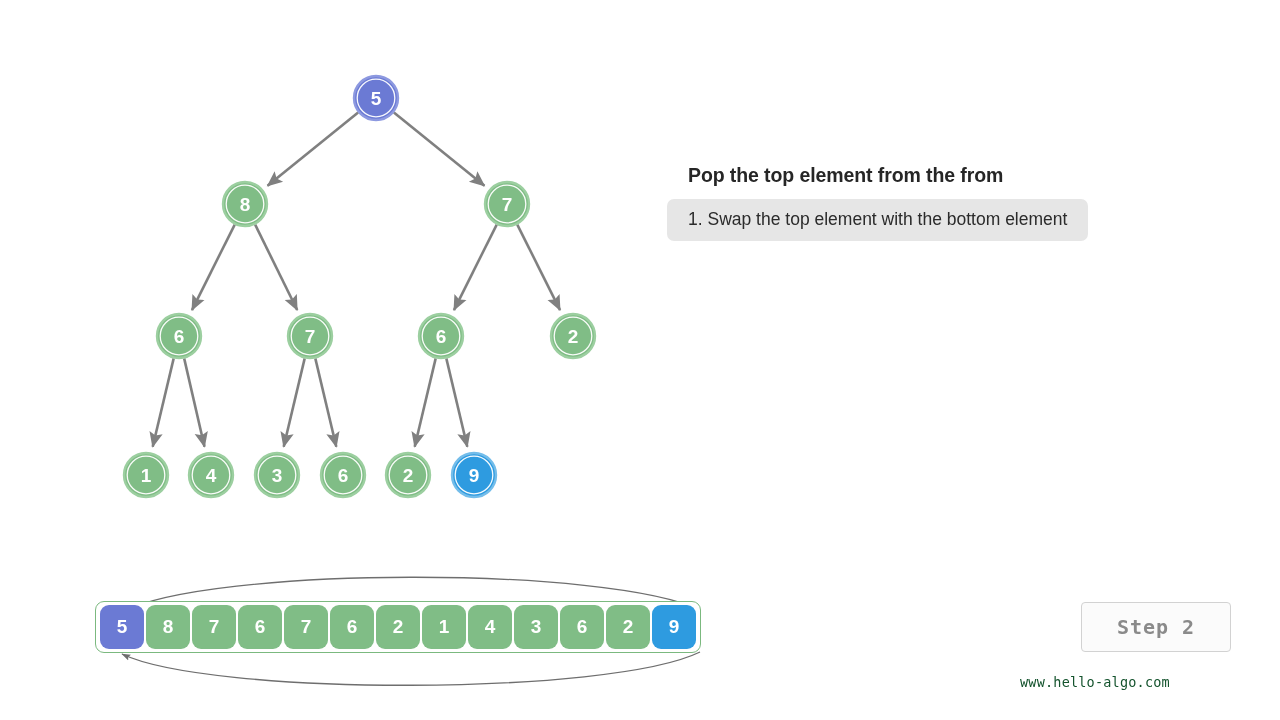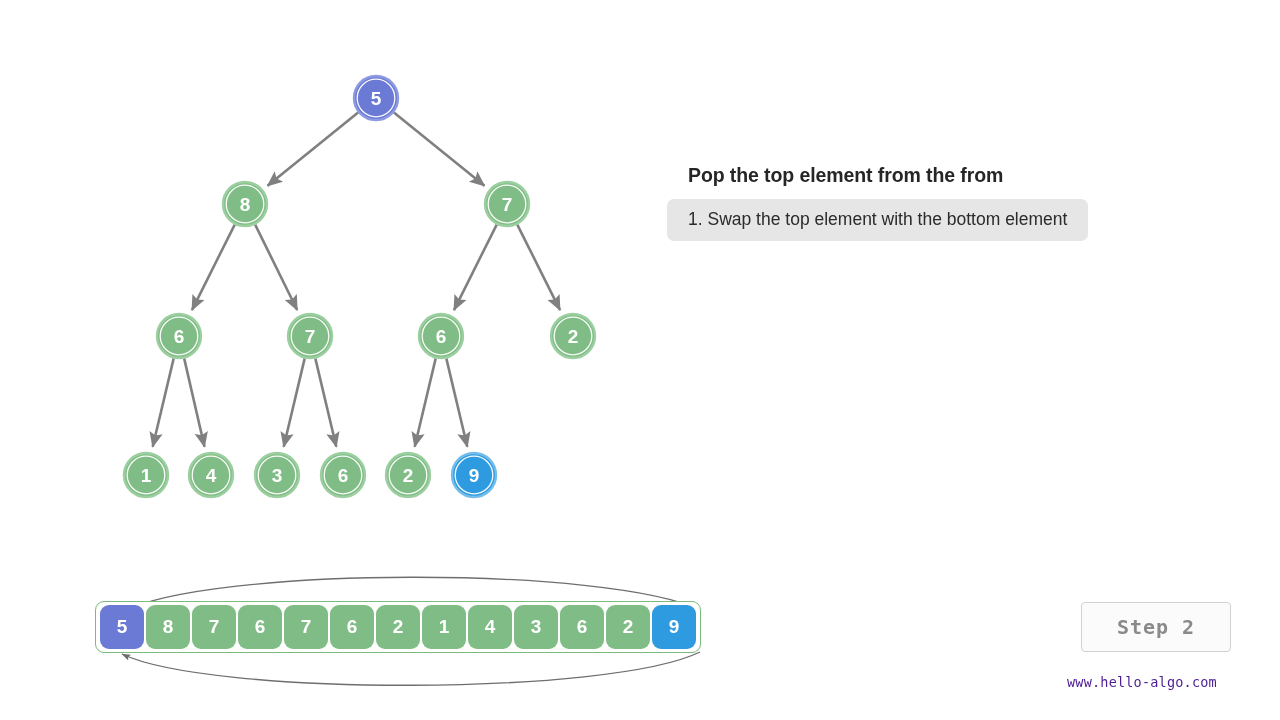--- a/index.html
+++ b/index.html
@@ -132,25 +132,25 @@
     font-family: "DejaVu Sans Mono", monospace;
     font-size: 20px;
     font-weight: 700;
     color: #8a8a8a;
     letter-spacing: 1px;
   }
 
   
   #watermark {
     position: absolute;
-    left: 1067px;
+    left: 1020px;
     top: 674px;
     font-family: "DejaVu Sans Mono", monospace;
     font-size: 13.5px;
-    color: #4c1d95;
+    color: #14532d;
     letter-spacing: 0.2px;
     white-space: nowrap;
   }
 </style>
 </head>
 <body>
 
 <div id="stage">
 
   <svg id="tree-svg" viewBox="0 0 720 540" xmlns="http://www.w3.org/2000/svg">

